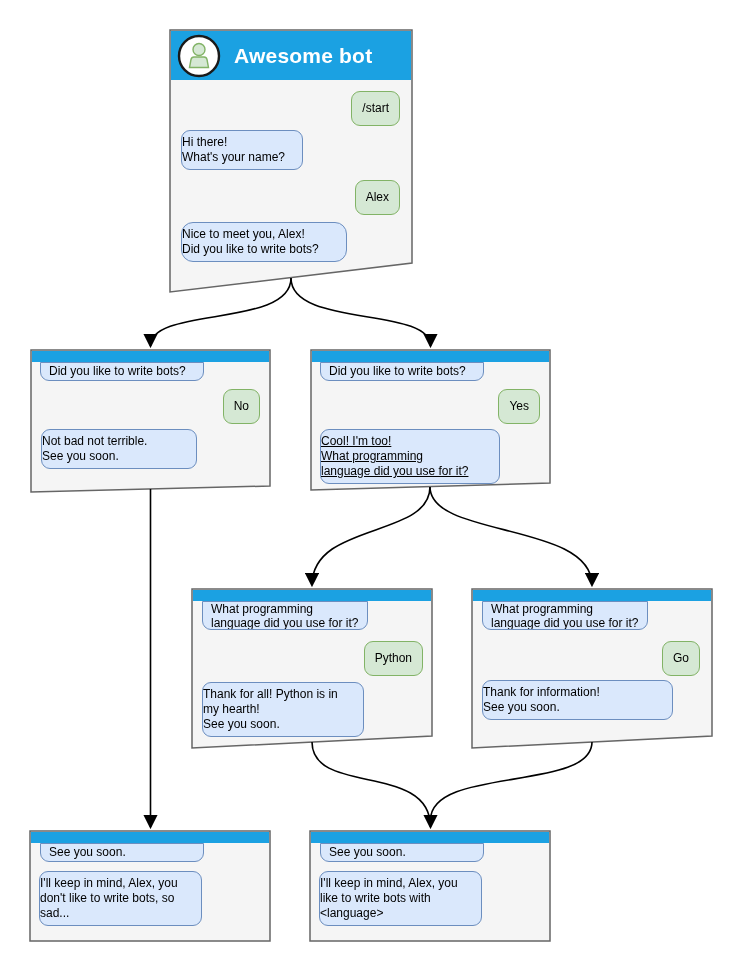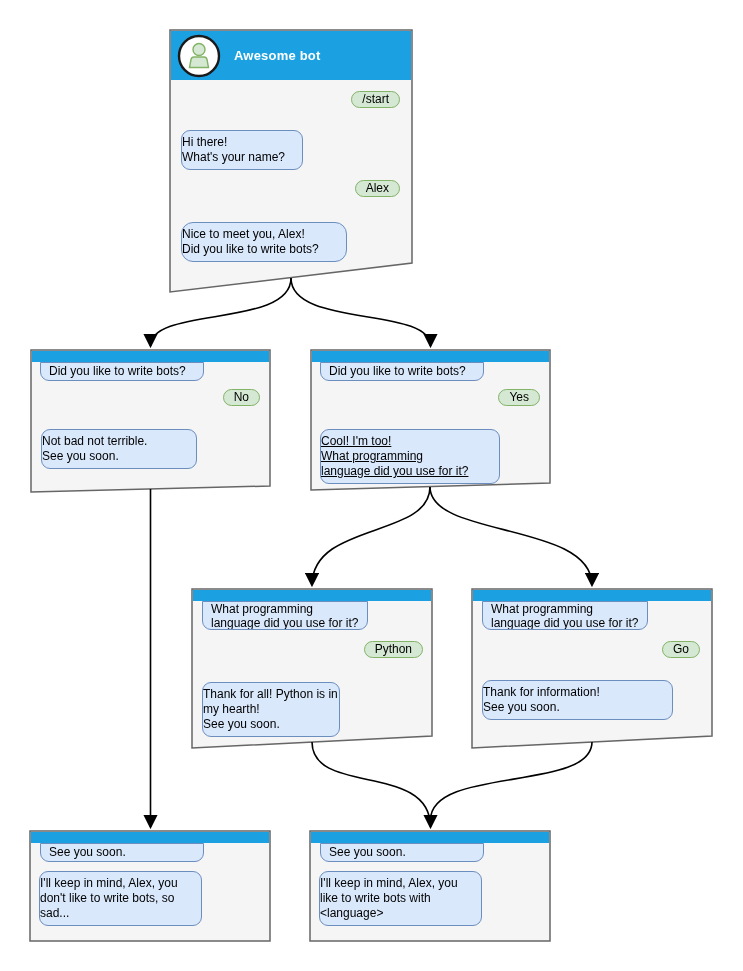--- a/index.html
+++ b/index.html
@@ -7,29 +7,29 @@
     width:743px;height:971px;position:relative;background:#ffffff;
     font-family:"Liberation Sans",sans-serif;overflow:hidden;
   }
   #diagram-svg{position:absolute;left:0;top:0;z-index:0;}
   .titlebar{position:absolute;background:var(--header-blue);z-index:1;}
   .root-header{
     position:absolute;left:171px;top:31px;width:240px;height:49px;
     background:var(--header-blue);display:flex;align-items:center;gap:13px;
     padding-left:6px;box-sizing:border-box;z-index:1;
   }
-  .win-title{color:var(--title-text);font-weight:bold;font-size:13px;letter-spacing:.2px;}
+  .win-title{color:var(--title-text);font-weight:bold;font-size:21px;letter-spacing:.2px;}
   .bubble{
     position:absolute;font-size:12px;line-height:15px;color:#000;
     border-radius:9px;box-sizing:border-box;white-space:pre-line;z-index:2;
   }
   .bot-b{background:var(--bot-bubble-fill);border:1px solid var(--bot-bubble-border);padding:4px 0;}
   .user-b{
     background:var(--user-bubble-fill);border:1px solid var(--user-bubble-border);
-    padding:0 10px;min-width:34px;text-align:center;
+    padding:9px 10px;min-width:34px;text-align:center;
   }
   .clip1{border-radius:0 0 9px 9px;height:19px;padding:1px 8px 0;overflow:hidden;}
   .clip2{border-radius:0 0 9px 9px;height:29px;padding:0 8px;overflow:hidden;line-height:14px;}
   .avatar{display:inline-flex;}
 </style>
 </head>
 <body>
 
 <svg id="diagram-svg" width="743" height="971" viewBox="0 0 743 971">
   <defs>
@@ -87,21 +87,21 @@
 
 <div class="bubble bot-b clip1" style="left:320px;top:362px;width:164px;">Did you like to write bots?</div>
 <div class="bubble user-b" style="right:203px;top:389px;">Yes</div>
 <div class="bubble bot-b" style="left:320px;top:429px;width:180px;text-decoration:underline;">Cool! I'm too!
 What programming
 language did you use for it?</div>
 
 <div class="bubble bot-b clip2" style="left:202px;top:601px;width:166px;">What programming
 language did you use for it?</div>
 <div class="bubble user-b" style="right:320px;top:641px;text-align:center;">Python</div>
-<div class="bubble bot-b" style="left:202px;top:682px;width:138px;">Thank for all! Python is in
+<div class="bubble bot-b" style="left:202px;top:682px;width:162px;">Thank for all! Python is in
 my hearth!
 See you soon.</div>
 
 <div class="bubble bot-b clip2" style="left:482px;top:601px;width:166px;">What programming
 language did you use for it?</div>
 <div class="bubble user-b" style="right:43px;top:641px;">Go</div>
 <div class="bubble bot-b" style="left:482px;top:680px;width:191px;">Thank for information!
 See you soon.</div>
 
 <div class="bubble bot-b clip1" style="left:40px;top:843px;width:164px;">See you soon.</div>

